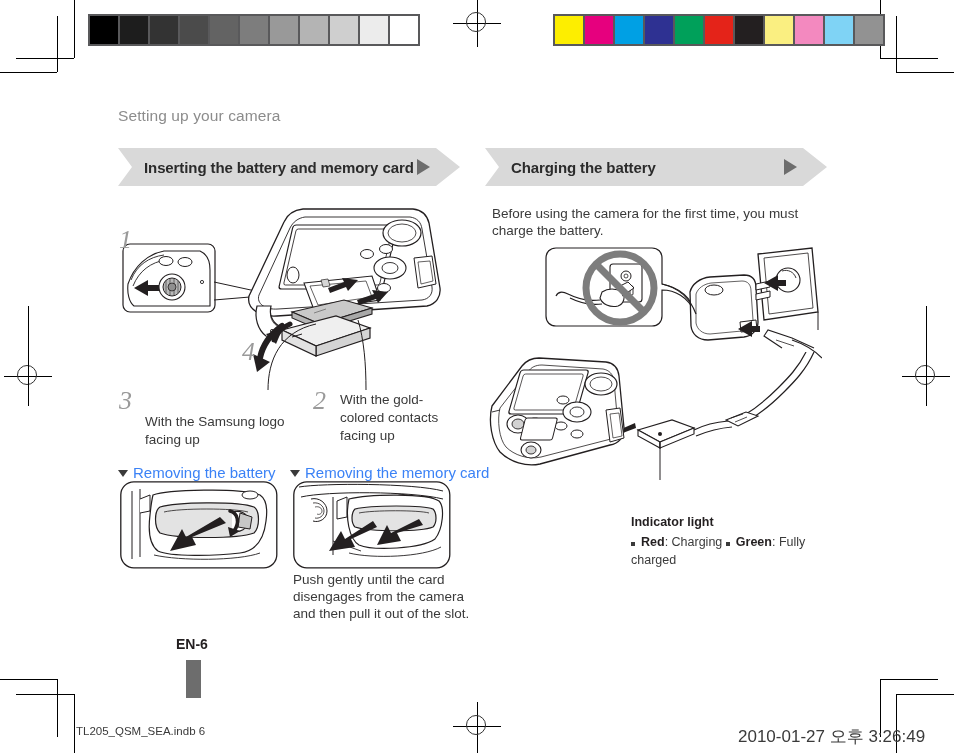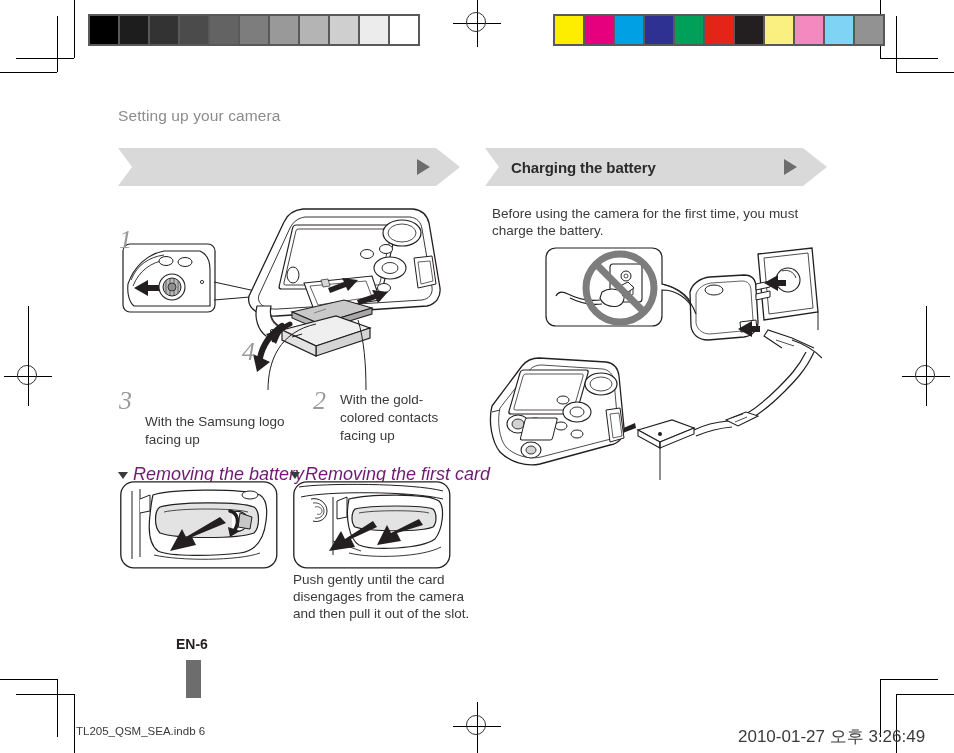--- a/index.html
+++ b/index.html
@@ -98,24 +98,23 @@
 
   .steplabel {
     position: absolute;
     font-size: 13.5px;
     color: #3a3a3a;
     line-height: 18px;
   }
 
   .subhead {
     position: absolute;
-    font-size: 18px;
-    color: #701a75;
+    font-size: 15px;
+    color: #3b82f6;
     white-space: nowrap;
-    font-style: italic;
   }
   .subhead .tri {
     display: inline-block;
     width: 0; height: 0;
     border-top: 7px solid #3a3a3a;
     border-left: 5px solid transparent;
     border-right: 5px solid transparent;
     margin-right: 5px;
     vertical-align: 1px;
   }
@@ -242,20 +241,21 @@
       <div class="sw" style="background: rgb(250, 239, 129);"></div>
       <div class="sw" style="background: rgb(243, 137, 191);"></div>
       <div class="sw" style="background: rgb(127, 211, 245);"></div>
       <div class="sw" style="background: rgb(146, 146, 146);"></div>
     </div>
 
   <div class="kicker">Setting up your camera</div>
 
   <div class="sectionbar" style="left:118px; top:148px; width:342px;">
     <div class="shape"></div>
+    <div class="txt">Inserting the battery and memory card</div>
     <div class="tri"></div>
   </div>
 
   <div class="sectionbar" style="left:485px; top:148px; width:342px;">
     <div class="shape"></div>
     <div class="txt">Charging the battery</div>
     <div class="tri"></div>
   </div>
 
   <div class="art" style="left:114px; top:196px;">
@@ -344,21 +344,21 @@
   <div class="stepnum" style="left:119px; top:386px;">3</div>
   <div class="stepnum" style="left:313px; top:386px;">2</div>
 
   <div class="steplabel" style="left:145px; top:391px; width:160px;margin-top:22px;">With the Samsung logo facing up</div>
   <div class="steplabel" style="left:340px; top:391px; width:125px;">With the gold-colored contacts facing up</div>
 
   <div class="subhead" style="left:118px; top:464px;">
     <span class="tri"></span><span>Removing the battery</span>
   </div>
   <div class="subhead" style="left:290px; top:464px;">
-    <span class="tri"></span><span>Removing the first card</span>
+    <span class="tri"></span><span>Removing the memory card</span>
   </div>
 
   <div class="art" style="left:120px; top:481px;">
     <svg width="158" height="88" viewBox="0 0 158 88" fill="none" stroke="#231f20" stroke-width="1.2">
       <rect x="0.8" y="0.8" width="156" height="86" rx="13" fill="#fff" stroke="#231f20" stroke-width="1.3"></rect>
 
       <path d="M12 10 L12 78" stroke="#231f20" stroke-width="1"></path>
       <path d="M20 8 L20 76" stroke="#231f20" stroke-width="1"></path>
       <path d="M20 18 L30 14 L30 30 L20 32" stroke="#231f20" stroke-width="1" fill="#fff"></path>
       <path d="M33 14 C46 9, 120 6, 140 14 C146 18, 148 26, 146 40 C144 58, 136 70, 120 72 C96 75, 50 76, 38 70 C30 64, 28 50, 30 34 C31 24, 32 18, 33 14 Z" fill="#fff" stroke="#231f20" stroke-width="1.2"></path>
@@ -500,20 +500,29 @@
       <ellipse cx="43" cy="98" rx="10" ry="8" fill="#fff" stroke="#231f20" stroke-width="1.1"></ellipse>
       <ellipse cx="43" cy="98" rx="5" ry="4" fill="#d2d2d2" stroke="#231f20" stroke-width="0.9"></ellipse>
       <rect x="44" y="66" width="6" height="14" rx="1" fill="#fff" stroke="#231f20" stroke-width="0.8"></rect>
       <rect x="54" y="66" width="32" height="22" rx="2" transform="skewX(-14)" fill="#fff" stroke="#231f20" stroke-width="1"></rect>
       <path d="M4 60 L12 58" stroke="#231f20" stroke-width="0.9"></path>
 
       <path d="M172 90 L172 128" stroke="#231f20" stroke-width="1"></path>
     </svg>
   </div>
 
+  <div class="indicator" style="left:631px; top:513px; width:200px;">
+    <span class="h">Indicator light</span>
+    <span class="li">
+      <b>Red</b><span>: </span><span>Charging</span>
+    </span>
+    <span class="li">
+      <b>Green</b><span>: </span><span>Fully charged</span>
+    </span>
+  </div>
 
   <div class="pagenum">EN-6</div>
   <div class="thumbtab"></div>
 
   <div class="footleft">TL205_QSM_SEA.indb   6</div>
   <div class="footright">2010-01-27   오후 3:26:49</div>
 
 </div>
 
 </body></html>

